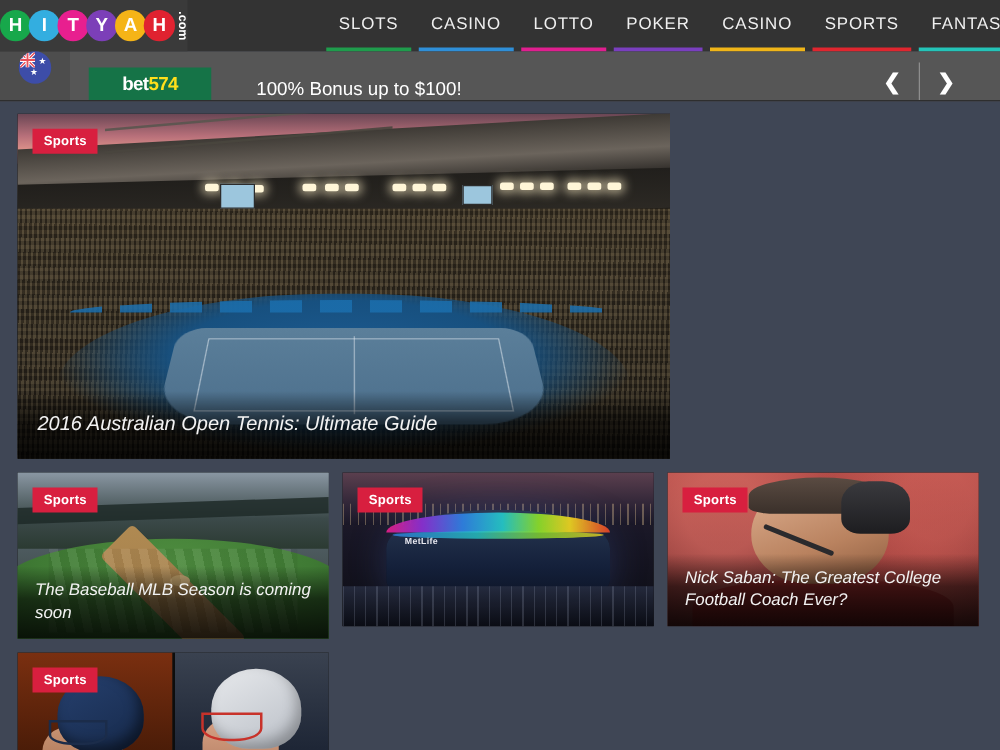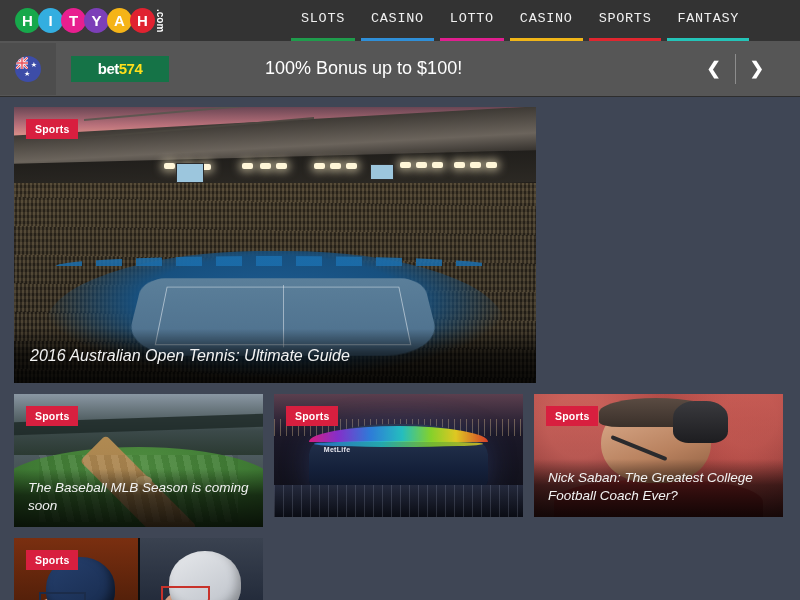--- a/index.html
+++ b/index.html
@@ -32,34 +32,34 @@
   .logo-dotcom {
     color: #ffffff; font-size: 10px; font-weight: bold;
     writing-mode: vertical-rl; letter-spacing: 0px;
     margin-left: 2px; line-height: 1;
   }
 
   .nav { display: flex; align-items: flex-end; height: 41px; margin-left: 108px; }
   .nav-item {
     position: relative; height: 41px;
     display: flex; align-items: center; justify-content: flex-start;
-    padding: 0 13px; cursor: pointer; font-family: Liberation Mono, monospace;
+    padding: 0 13px; cursor: pointer;
   }
   .nav-label {
     color: #f0f0f0; font-size: 13.5px; letter-spacing: 0.7px;
     padding-bottom: 4px;
   }
   .nav-underline {
     position: absolute; bottom: 0; left: 3px; right: 3px; height: 3px;
   }
 
   
   .promo {
-    height: 56px; background: #565656;
-    display: flex; align-items: center;
+    height: 40px; background: #565656;
+    display: flex; align-items: flex-end;
     border-bottom: 1px solid #2e2e2e;
   }
   .promo-flagcell {
     width: 56px; display: flex; align-items: center; justify-content: center;
     background: #4d4d4d; height: 52px;
   }
   .flag-icon {
     width: 26px; height: 26px; border-radius: 50%;
     background: #3d4da8; position: relative; overflow: hidden;
   }
@@ -70,21 +70,21 @@
     position: absolute; color: #ffffff; font-size: 7px; line-height: 1;
   }
   .promo-logo {
     margin-left: 15px; width: 98px; height: 26px; background: #157347;
     display: flex; align-items: center; justify-content: center;
     font-size: 15px; font-weight: bold; letter-spacing: -0.5px;
   }
   .promo-logo .bet { color: #ffffff; }
   .promo-logo .n365 { color: #ffdf1b; }
   .promo-text {
-    margin-left: 96px; color: #ffffff; font-size: 18px;
+    margin-left: 36px; color: #ffffff; font-size: 15px;
   }
   .promo-arrows {
     margin-left: auto; display: flex; align-items: center; margin-right: 22px;
   }
   .promo-arrow {
     color: #ffffff; font-size: 17px; font-weight: bold;
     padding: 0 14px; cursor: pointer; user-select: none;
   }
   .promo-div { width: 1px; height: 30px; background: #8d8d8d; }
 
@@ -262,20 +262,24 @@
       </div>
       <div class="nav-item">
         <span class="nav-label">CASINO</span>
         <span class="nav-underline" style="background: rgb(47, 143, 216);"></span>
       </div>
       <div class="nav-item">
         <span class="nav-label">LOTTO</span>
         <span class="nav-underline" style="background: rgb(224, 31, 143);"></span>
       </div>
       <div class="nav-item">
+        <span class="nav-label">POKER</span>
+        <span class="nav-underline" style="background: rgb(122, 63, 191);"></span>
+      </div>
+      <div class="nav-item">
         <span class="nav-label">CASINO</span>
         <span class="nav-underline" style="background: rgb(240, 181, 24);"></span>
       </div>
       <div class="nav-item">
         <span class="nav-label">SPORTS</span>
         <span class="nav-underline" style="background: rgb(224, 38, 47);"></span>
       </div>
       <div class="nav-item">
         <span class="nav-label">FANTASY</span>
         <span class="nav-underline" style="background: rgb(36, 196, 184);"></span>

